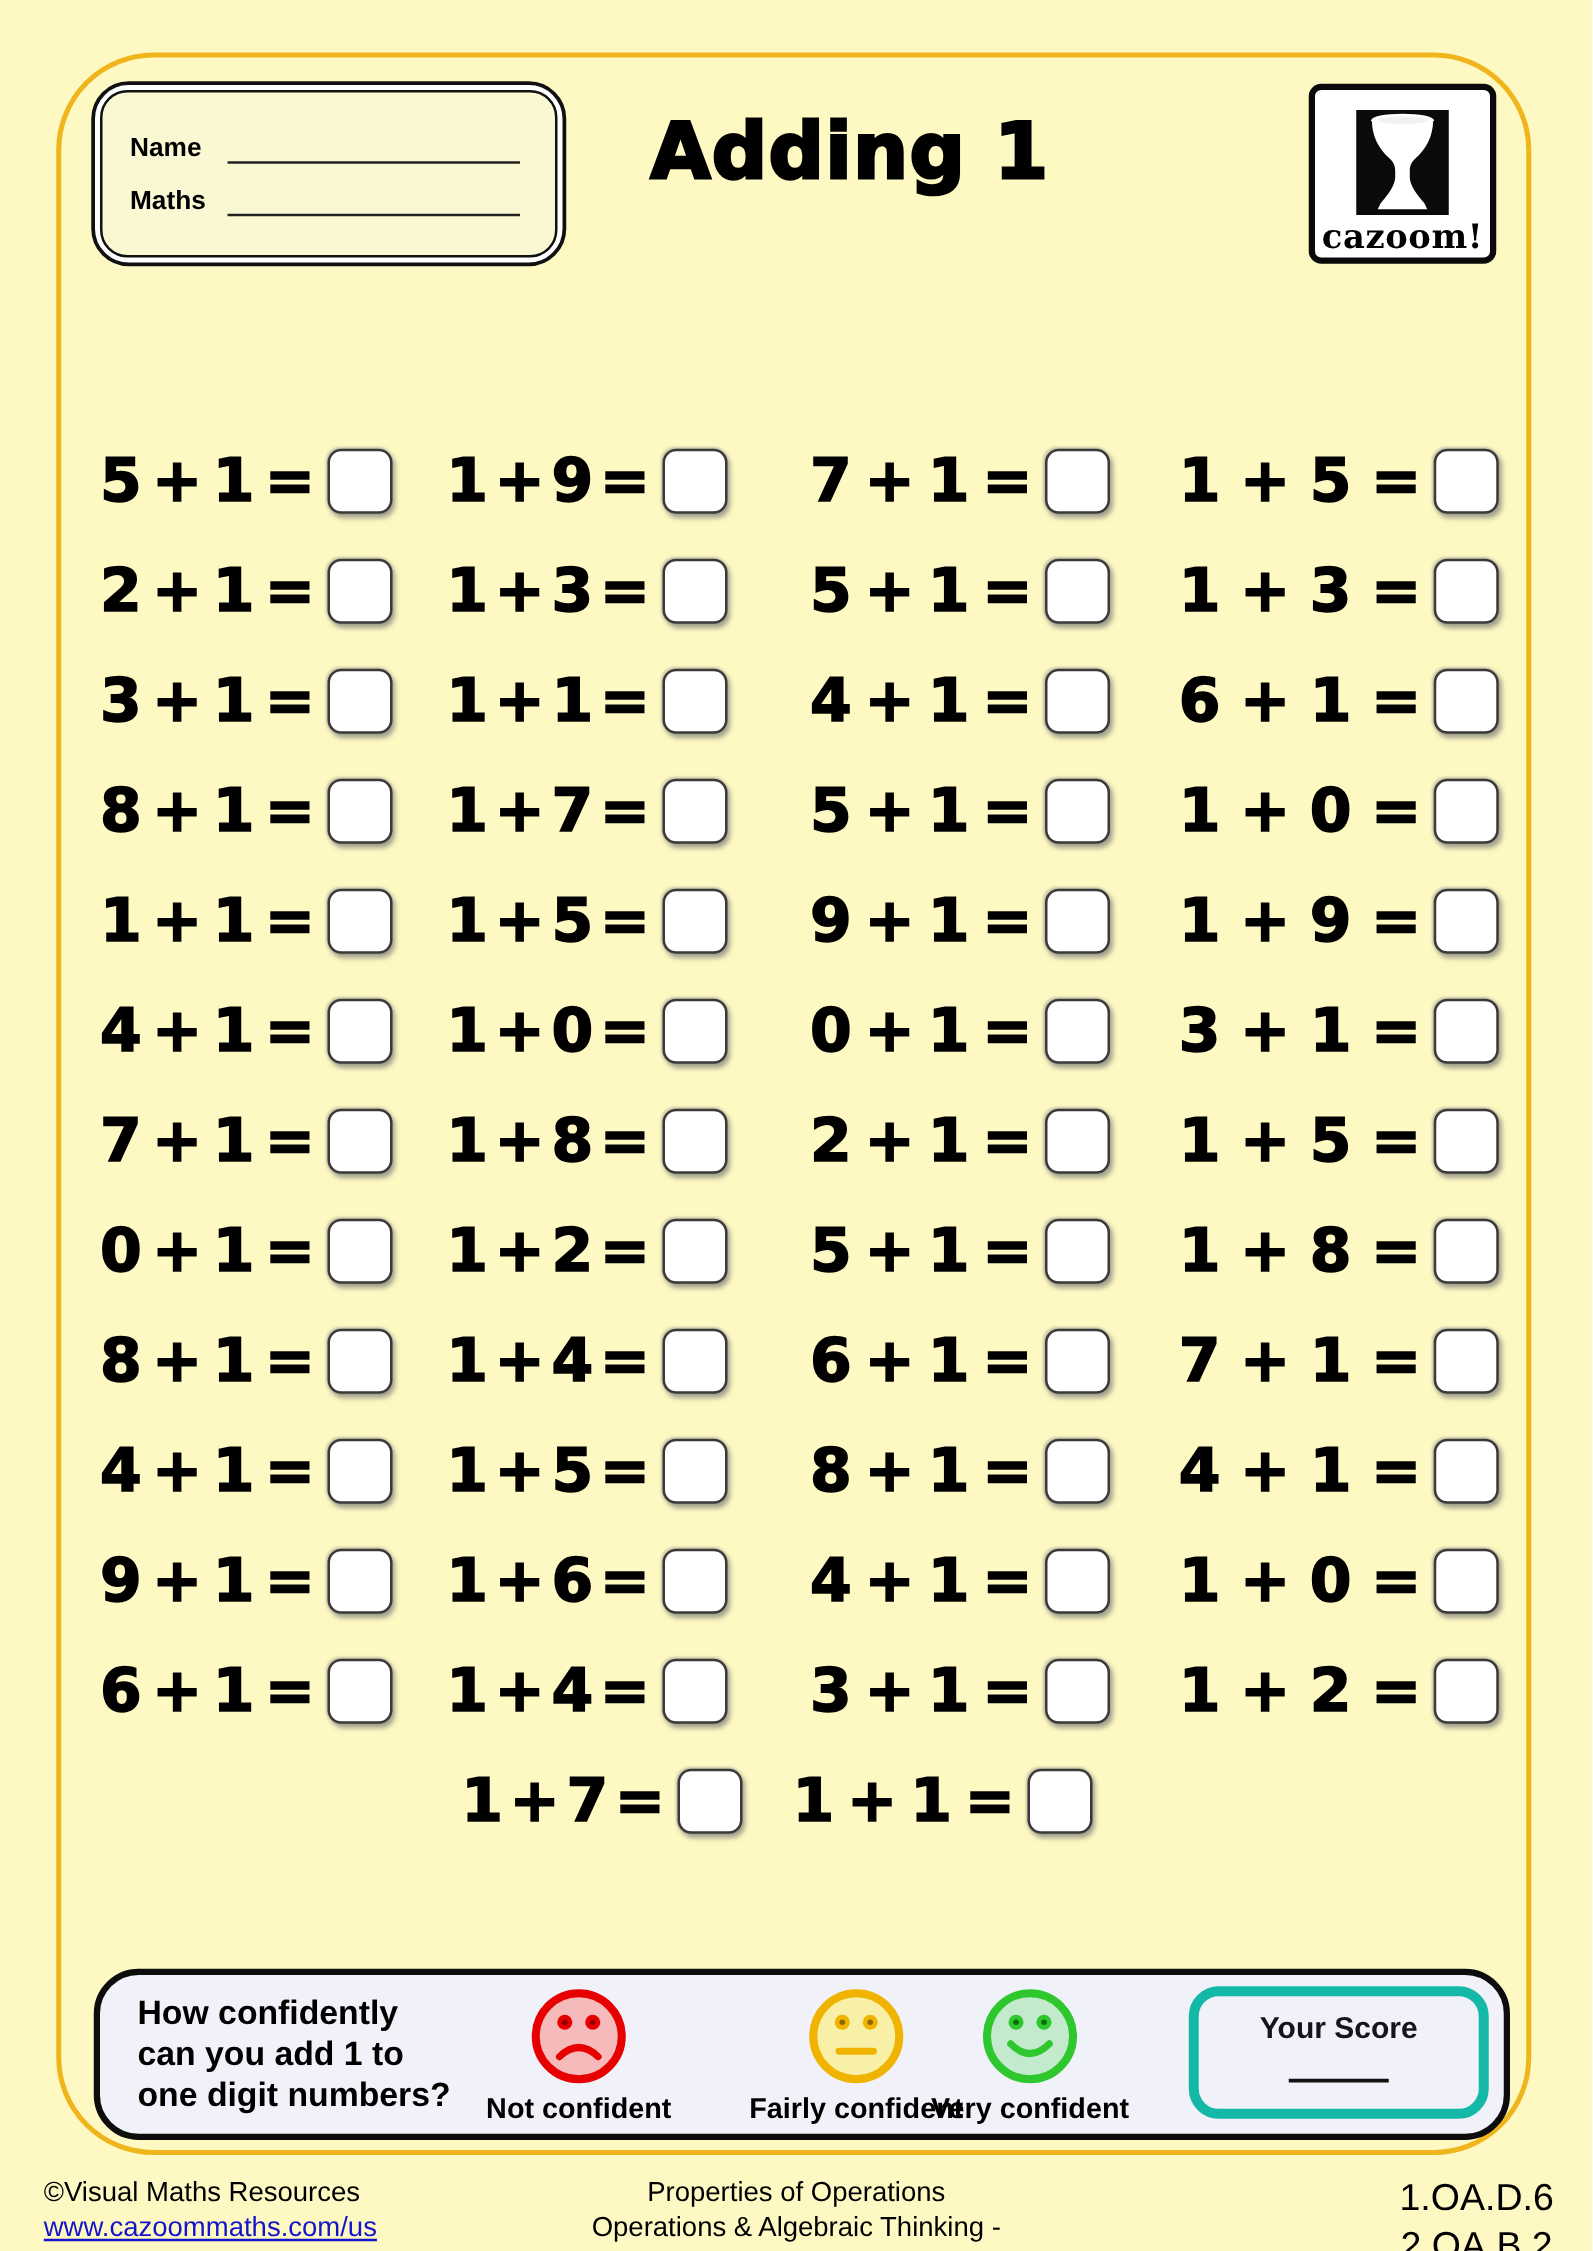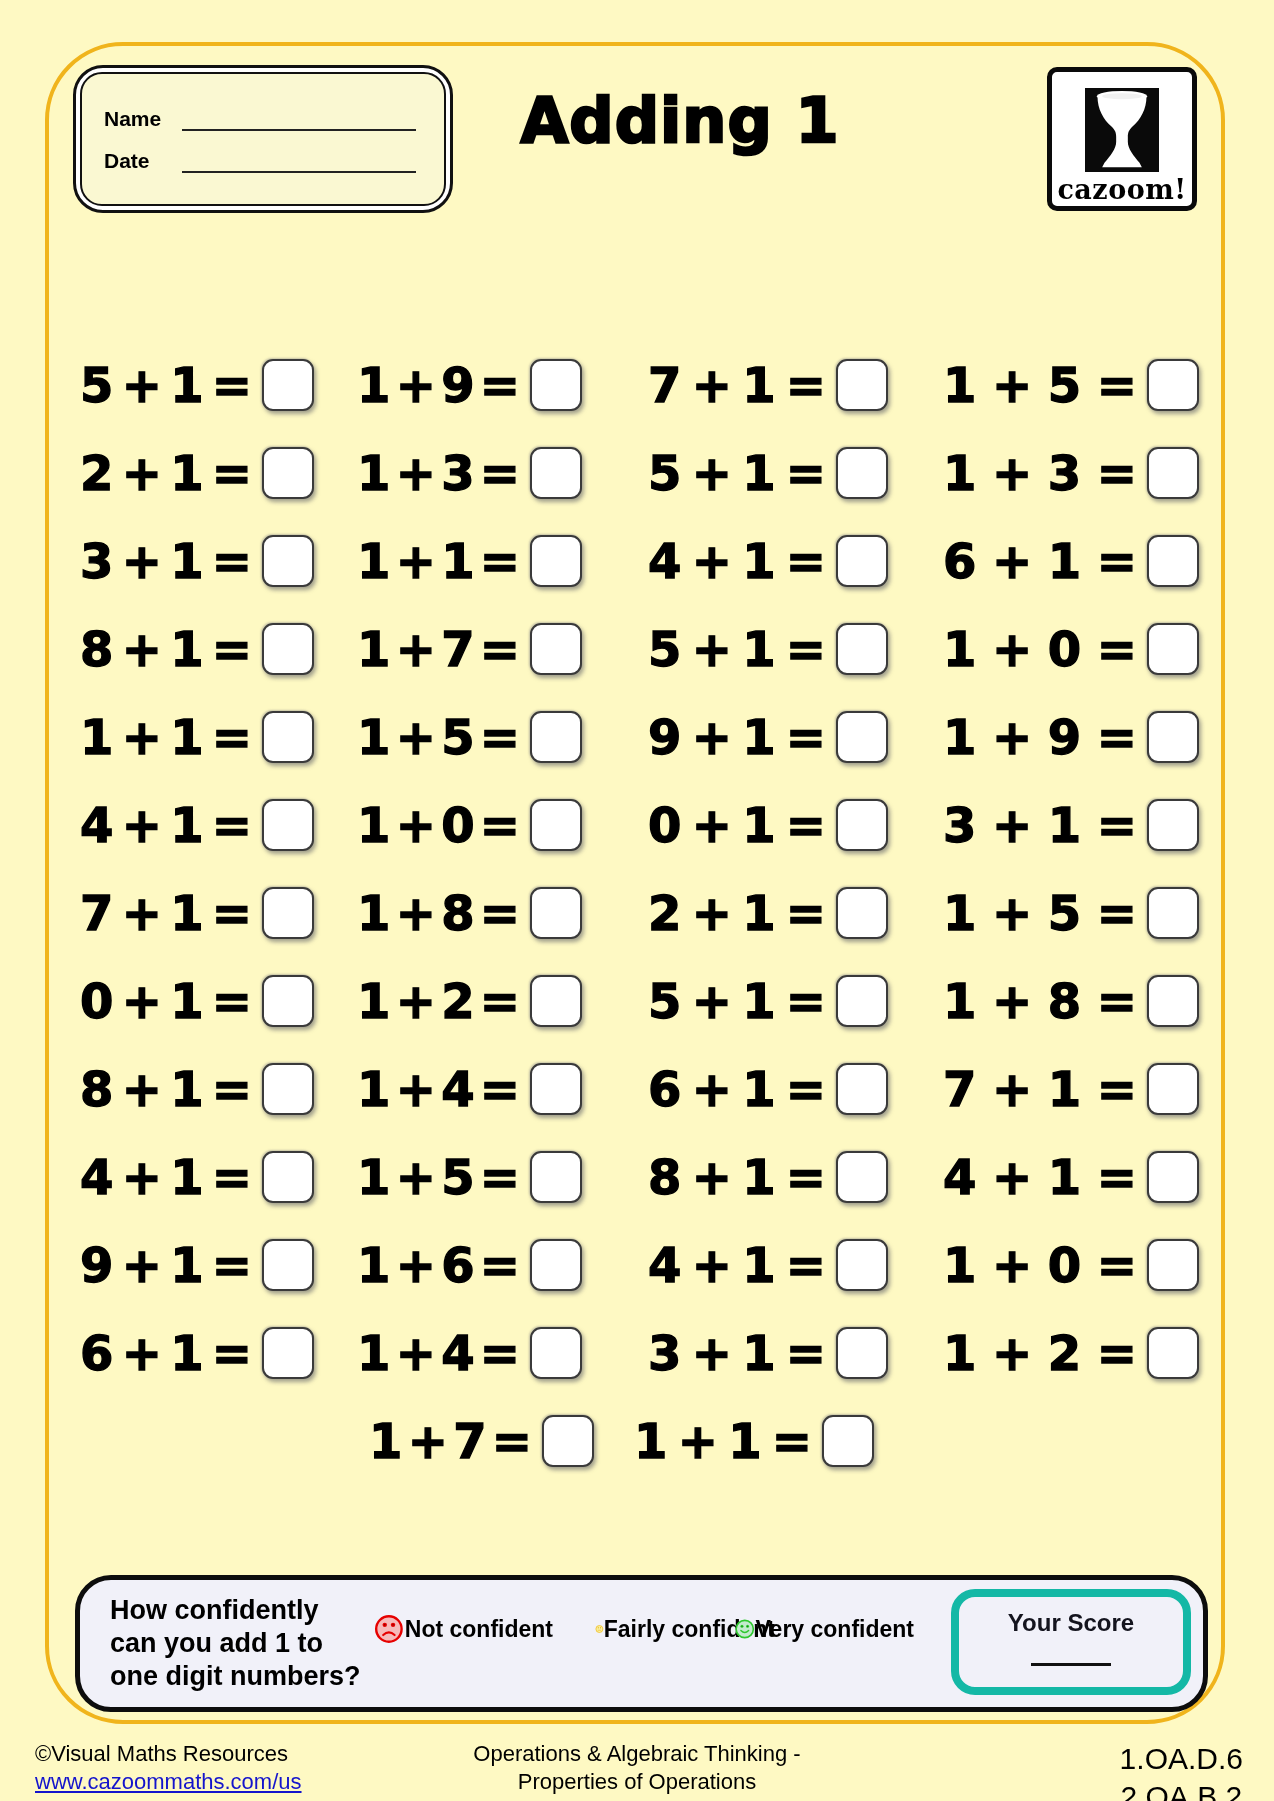--- a/index.html
+++ b/index.html
@@ -37,21 +37,21 @@
         font-size:48px;font-weight:bold;-webkit-text-stroke:1.3px #000;}
   .abox{width:52px;height:52px;margin-left:10px;background:#fff;border:2px solid #3a3a3a;
         border-radius:11px;box-sizing:border-box;
         box-shadow:2px 3px 4px rgba(110,110,110,.65),-1px -1px 2px rgba(140,140,140,.45);}
 
   
   .conf-bar{position:absolute;left:75px;top:1575px;width:1133px;height:137px;
         border:5px solid #0d0d0d;border-radius:36px;box-sizing:border-box;background:#F1F1F9;}
   .conf-question{position:absolute;left:30px;top:14px;width:310px;text-align:left;
         font-family:"Liberation Sans",sans-serif;font-weight:bold;font-size:27px;line-height:1.22;}
-  .conf-opt{position:absolute;top:6px;width:180px;display:flex;flex-direction:row;align-items:center;}
+  .conf-opt{position:absolute;top:6px;width:180px;display:flex;flex-direction:column;align-items:center;}
   .conf-opt svg{width:86px;height:86px;}
   .conf-opt .conf-label{font-family:"Liberation Sans",sans-serif;font-weight:bold;font-size:23px;
         white-space:nowrap;margin-top:1px;}
   .score-box{position:absolute;right:12px;top:9px;width:240px;height:106px;
         border:8px solid #14b8a6;border-radius:24px;box-sizing:border-box;background:#F1F1F9;}
   .score-label{text-align:center;margin-top:12px;font-family:"Liberation Sans",sans-serif;
         font-weight:bold;font-size:24px;color:#14141e;}
   .score-line{width:80px;margin:26px auto 0;border-bottom:3px solid #111;}
 
   
@@ -69,21 +69,21 @@
 <div class="page">
   <div class="gold-frame"></div>
 
   <div class="name-box">
     <div class="name-box-inner">
       <div class="field-row">
         <span class="field-label">Name</span>
         <span class="field-line"></span>
       </div>
       <div class="field-row">
-        <span class="field-label">Date</span>
+        <span class="field-label">Maths</span>
         <span class="field-line"></span>
       </div>
     </div>
   </div>
 
   <h1 class="title">Adding 1</h1>
 
   <div class="logo">
     <div class="logo-drum">
       <svg viewBox="0 0 60 72" xmlns="http://www.w3.org/2000/svg">
@@ -601,20 +601,20 @@
       <div class="score-label">Your Score</div>
       <div class="score-line"></div>
     </div>
   </div>
 
   <div class="footer-left">
     <div>©Visual Maths Resources</div>
     <a href="#">www.cazoommaths.com/us</a>
   </div>
   <div class="footer-center">
+    <div>Properties of Operations</div>
     <div>Operations &amp; Algebraic Thinking -</div>
-    <div>Properties of Operations</div>
   </div>
   <div class="footer-right">
     <div>1.OA.D.6</div>
     <div>2.OA.B.2</div>
   </div>
 </div>
 
 </body></html>

